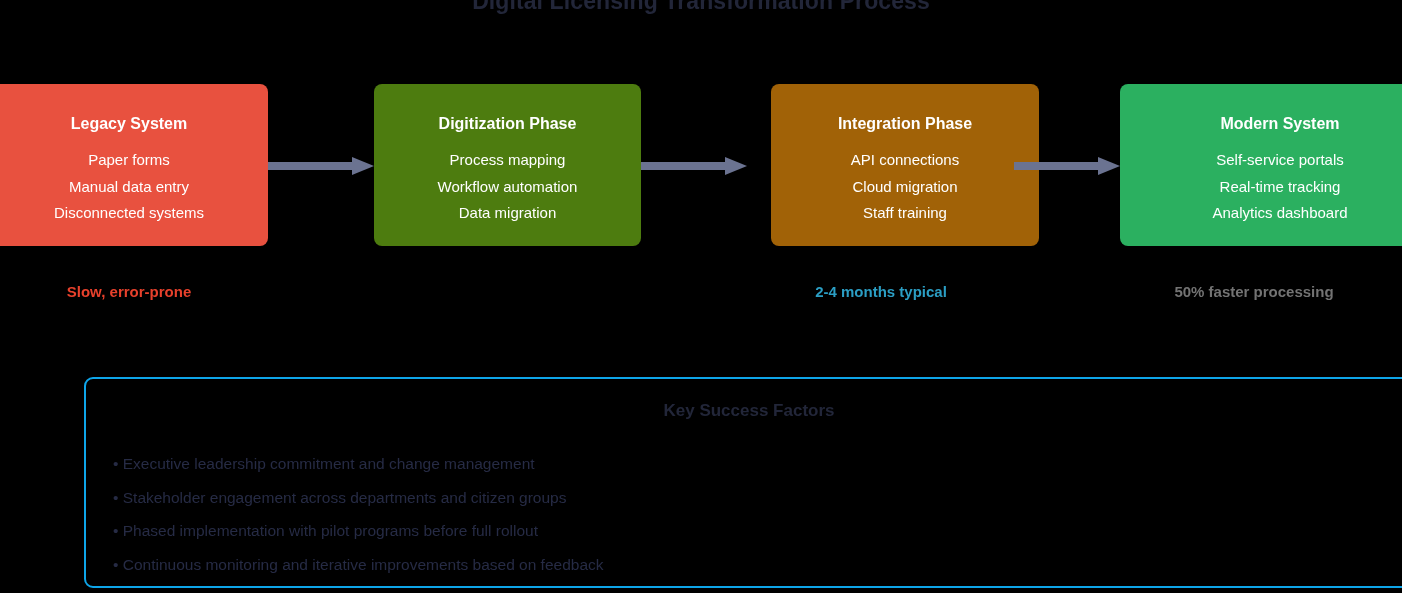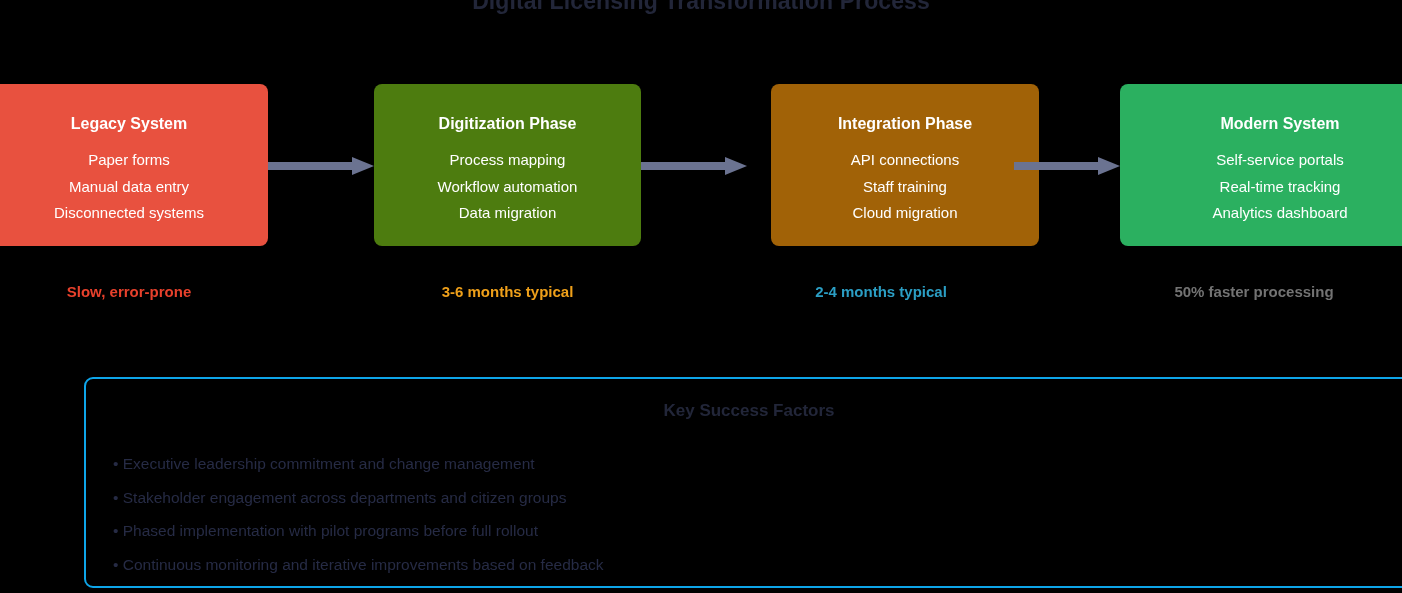--- a/index.html
+++ b/index.html
@@ -177,33 +177,32 @@
   </div>
 
   <div class="stage-box stage-1">
     <div class="stage-title">Digitization Phase</div>
     <div class="stage-items">
       <div class="stage-item">Process mapping</div>
       <div class="stage-item">Workflow automation</div>
       <div class="stage-item">Data migration</div>
     </div>
   </div>
-  <div class="stage-caption cap-1">3-6 months typical</div>
 
   <div class="arrow arrow-1">
     <div class="arrow-line"></div>
     <div class="arrow-head"></div>
   </div>
 
   <div class="stage-box stage-2">
     <div class="stage-title">Integration Phase</div>
     <div class="stage-items">
       <div class="stage-item">API connections</div>
+      <div class="stage-item">Cloud migration</div>
       <div class="stage-item">Staff training</div>
-      <div class="stage-item">Cloud migration</div>
     </div>
   </div>
   <div class="stage-caption cap-2">2-4 months typical</div>
 
   <div class="arrow arrow-2">
     <div class="arrow-line"></div>
     <div class="arrow-head"></div>
   </div>
 
   <div class="stage-box stage-3">

